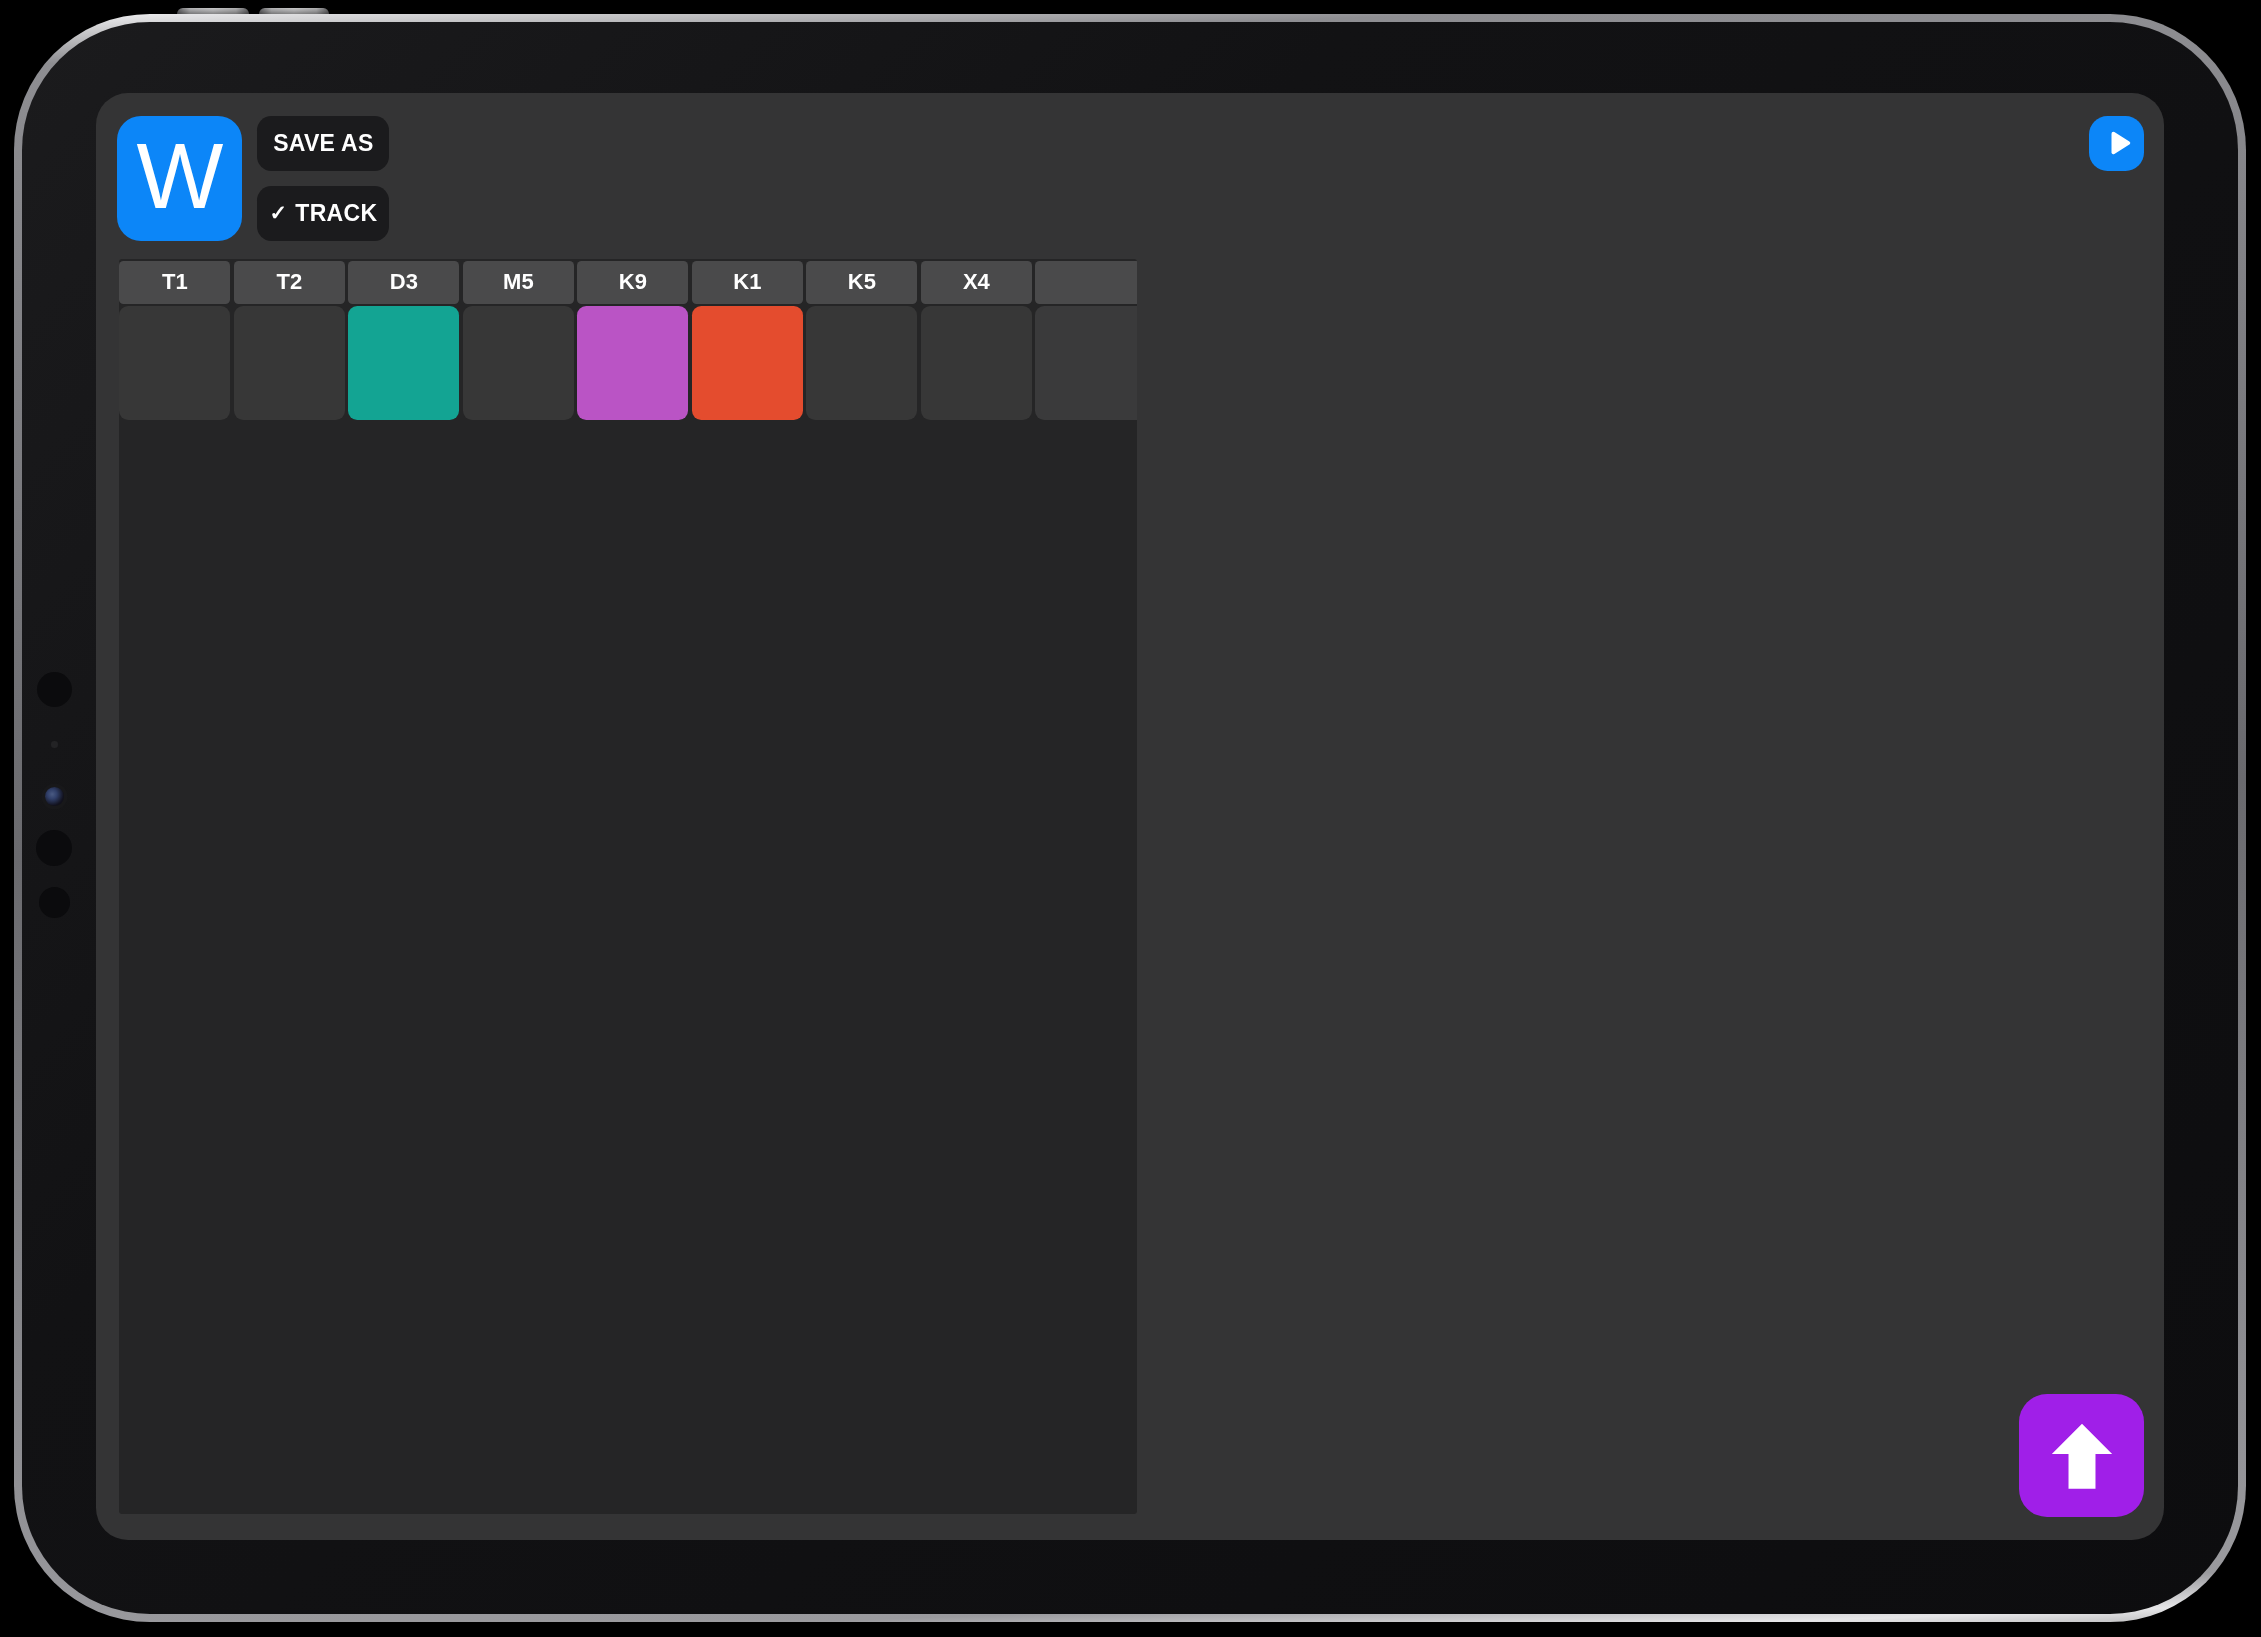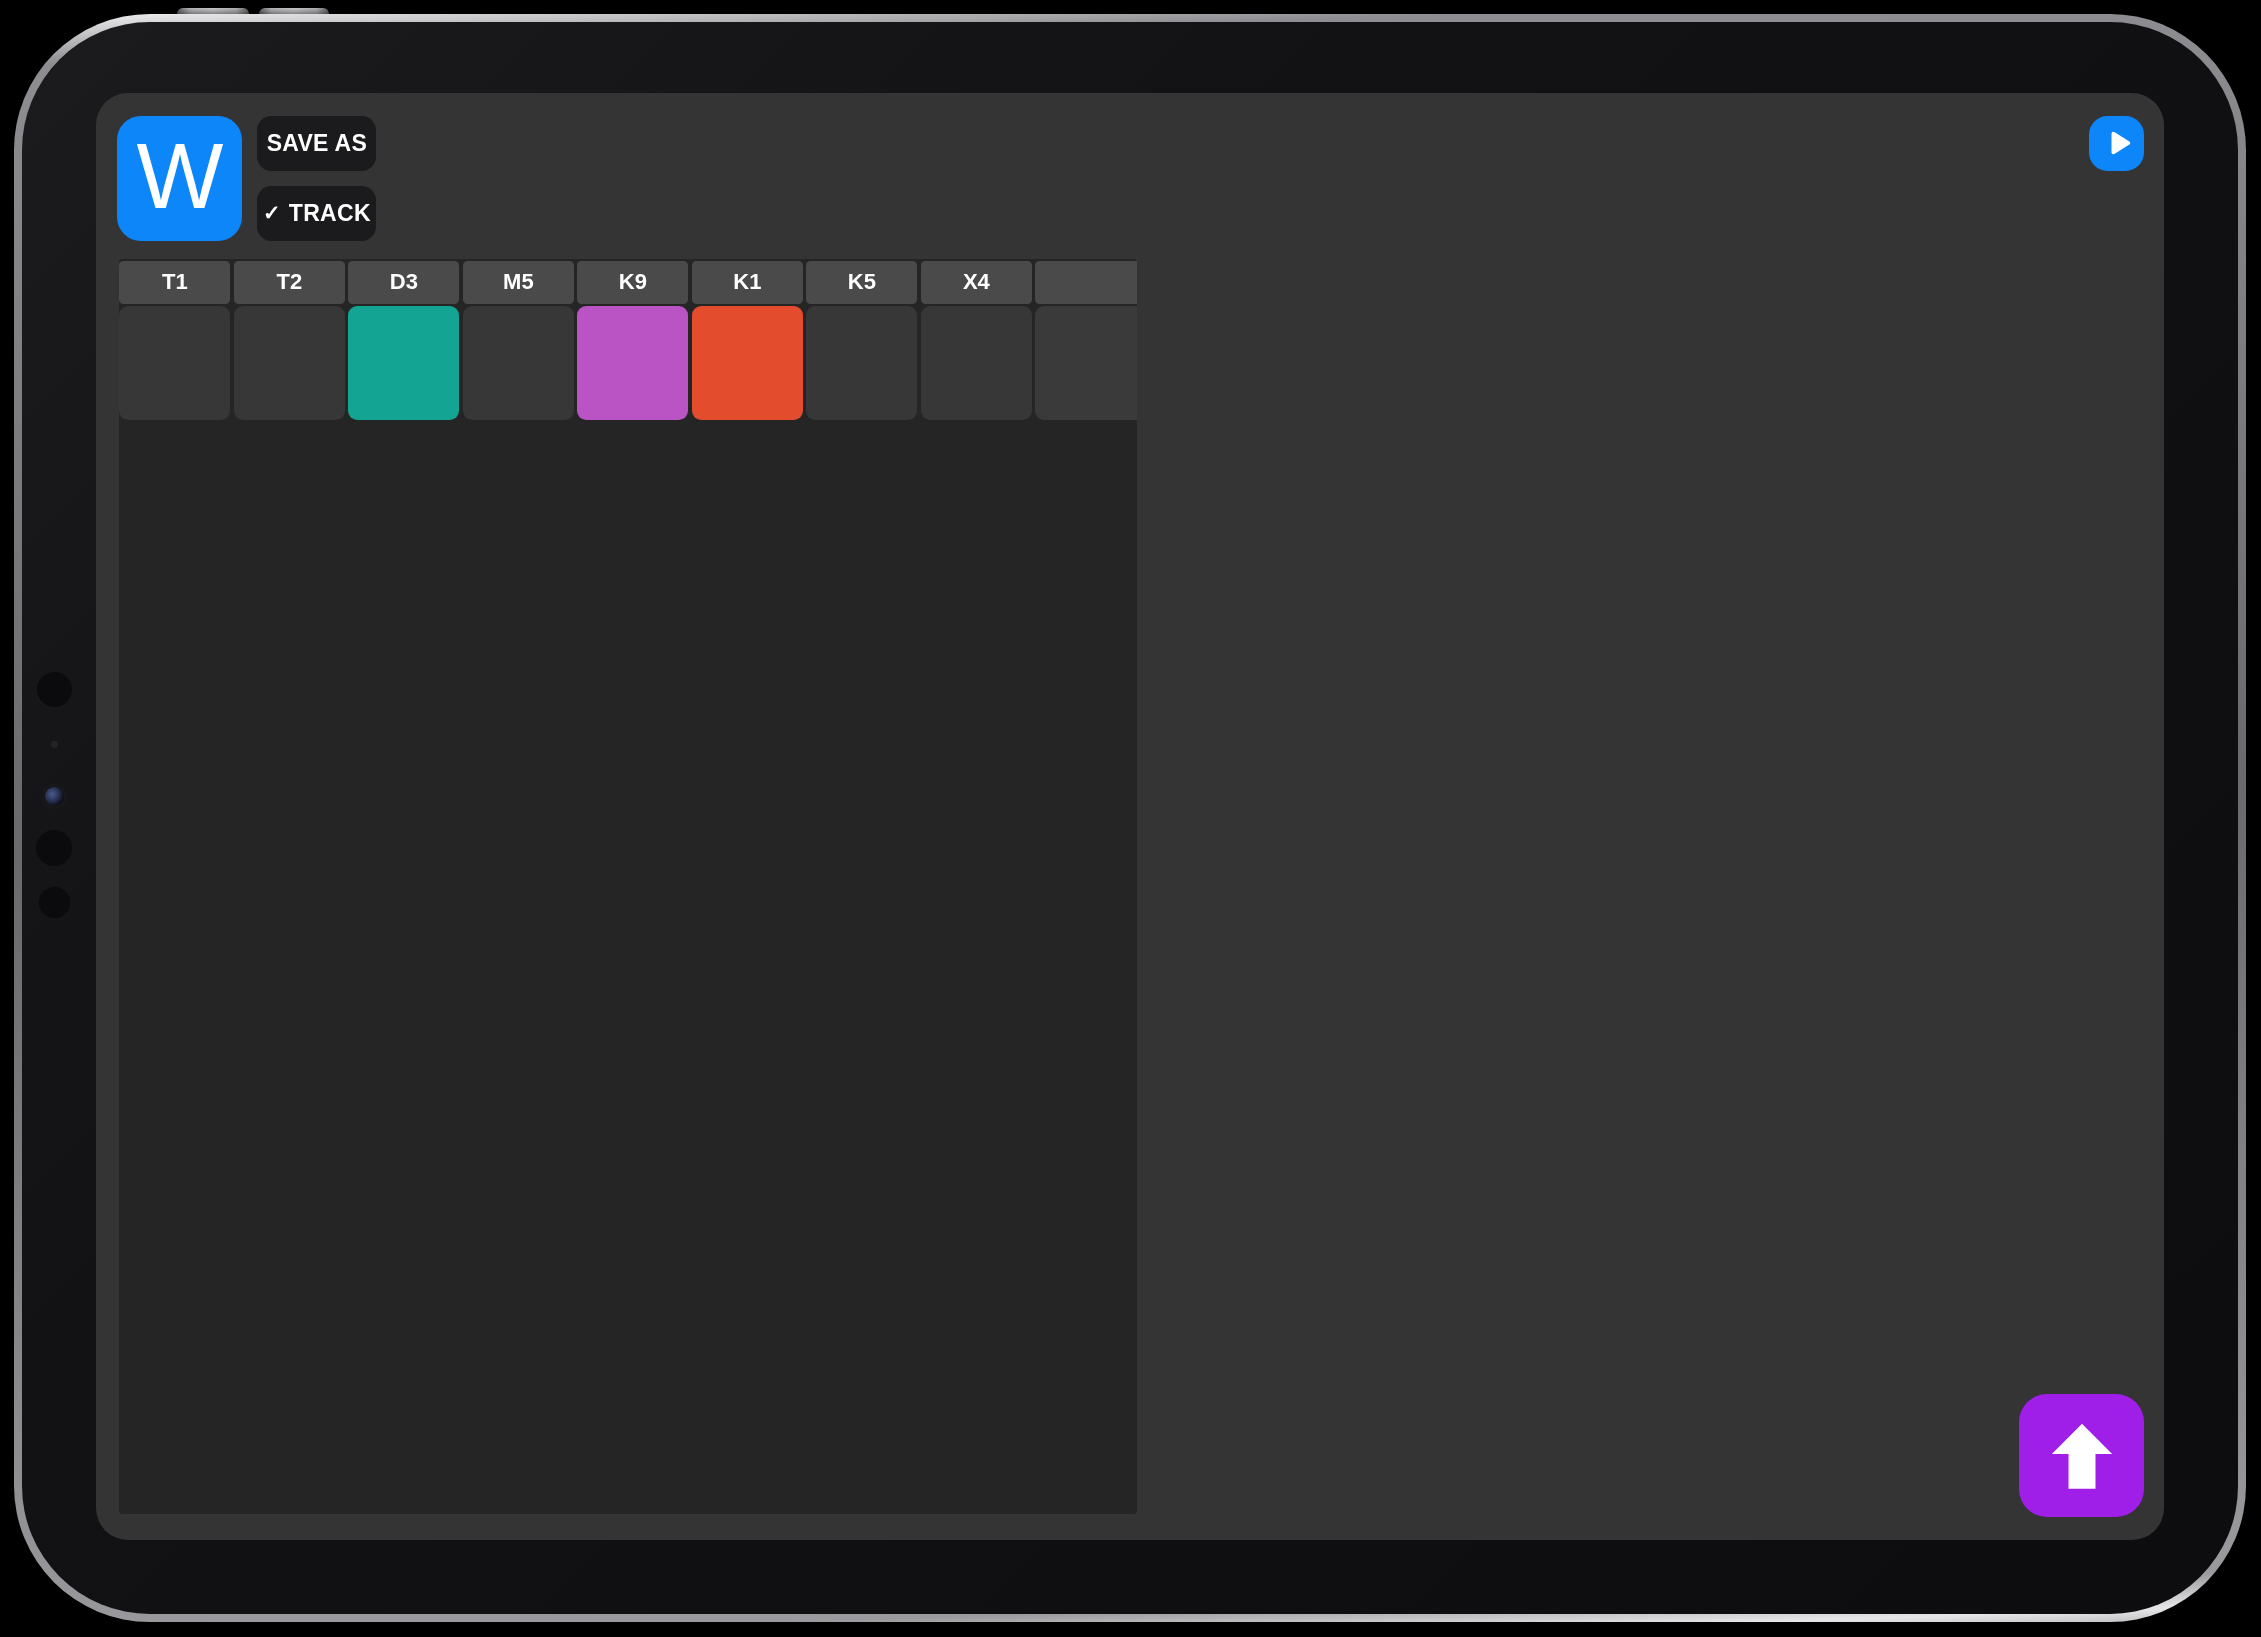--- a/index.html
+++ b/index.html
@@ -43,21 +43,21 @@
   }
   
   .logo{
     position:absolute;left:21px;top:22.5px;width:125px;height:125px;
     border-radius:24px;background:var(--accent-blue,#0C86F8);
     display:flex;align-items:center;justify-content:center;
   }
   .logo span{color:#fff;font-size:92px;font-weight:400;line-height:1;transform:translateY(-2.3px);}
   
   .btn{
-    position:absolute;left:161px;width:119px;height:55px;border-radius:14.4px;
+    position:absolute;left:161px;width:132px;height:55px;border-radius:14.4px;
     background:var(--button-bg,#1B1B1D);border:none;color:#fff;
     display:flex;align-items:center;justify-content:center;gap:8px;
     font-family:"Liberation Sans", sans-serif;font-size:23px;font-weight:700;letter-spacing:0.3px;
     cursor:pointer;padding:9px;
   }
   .btn.save-as{top:22.5px;}
   .btn.track{top:93px;height:55px;}
   .btn .check{font-size:21px;font-weight:700;transform:translateY(-1.2px);}
   
   .play{

